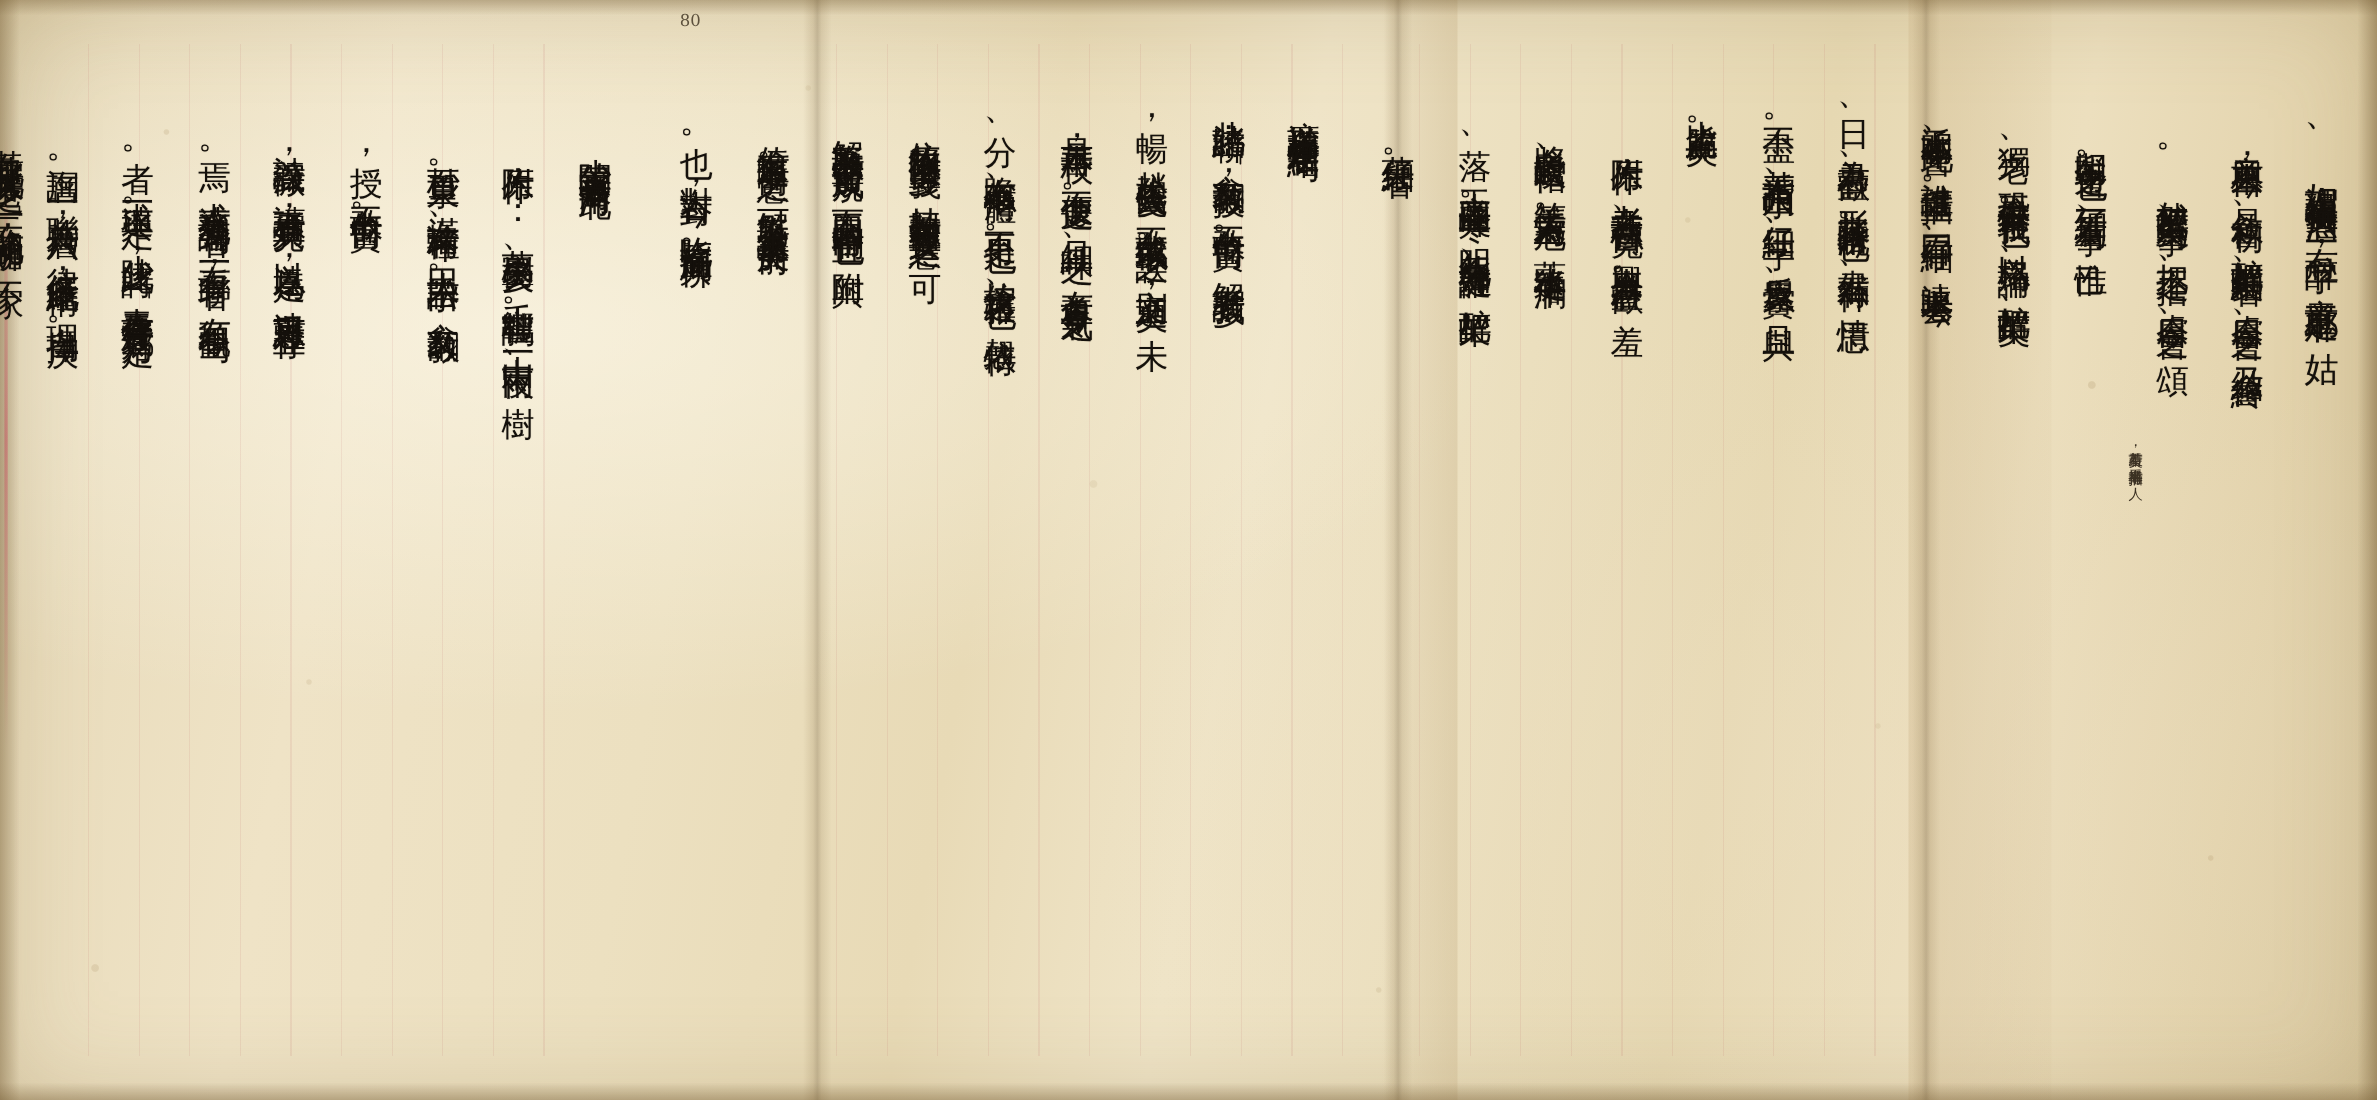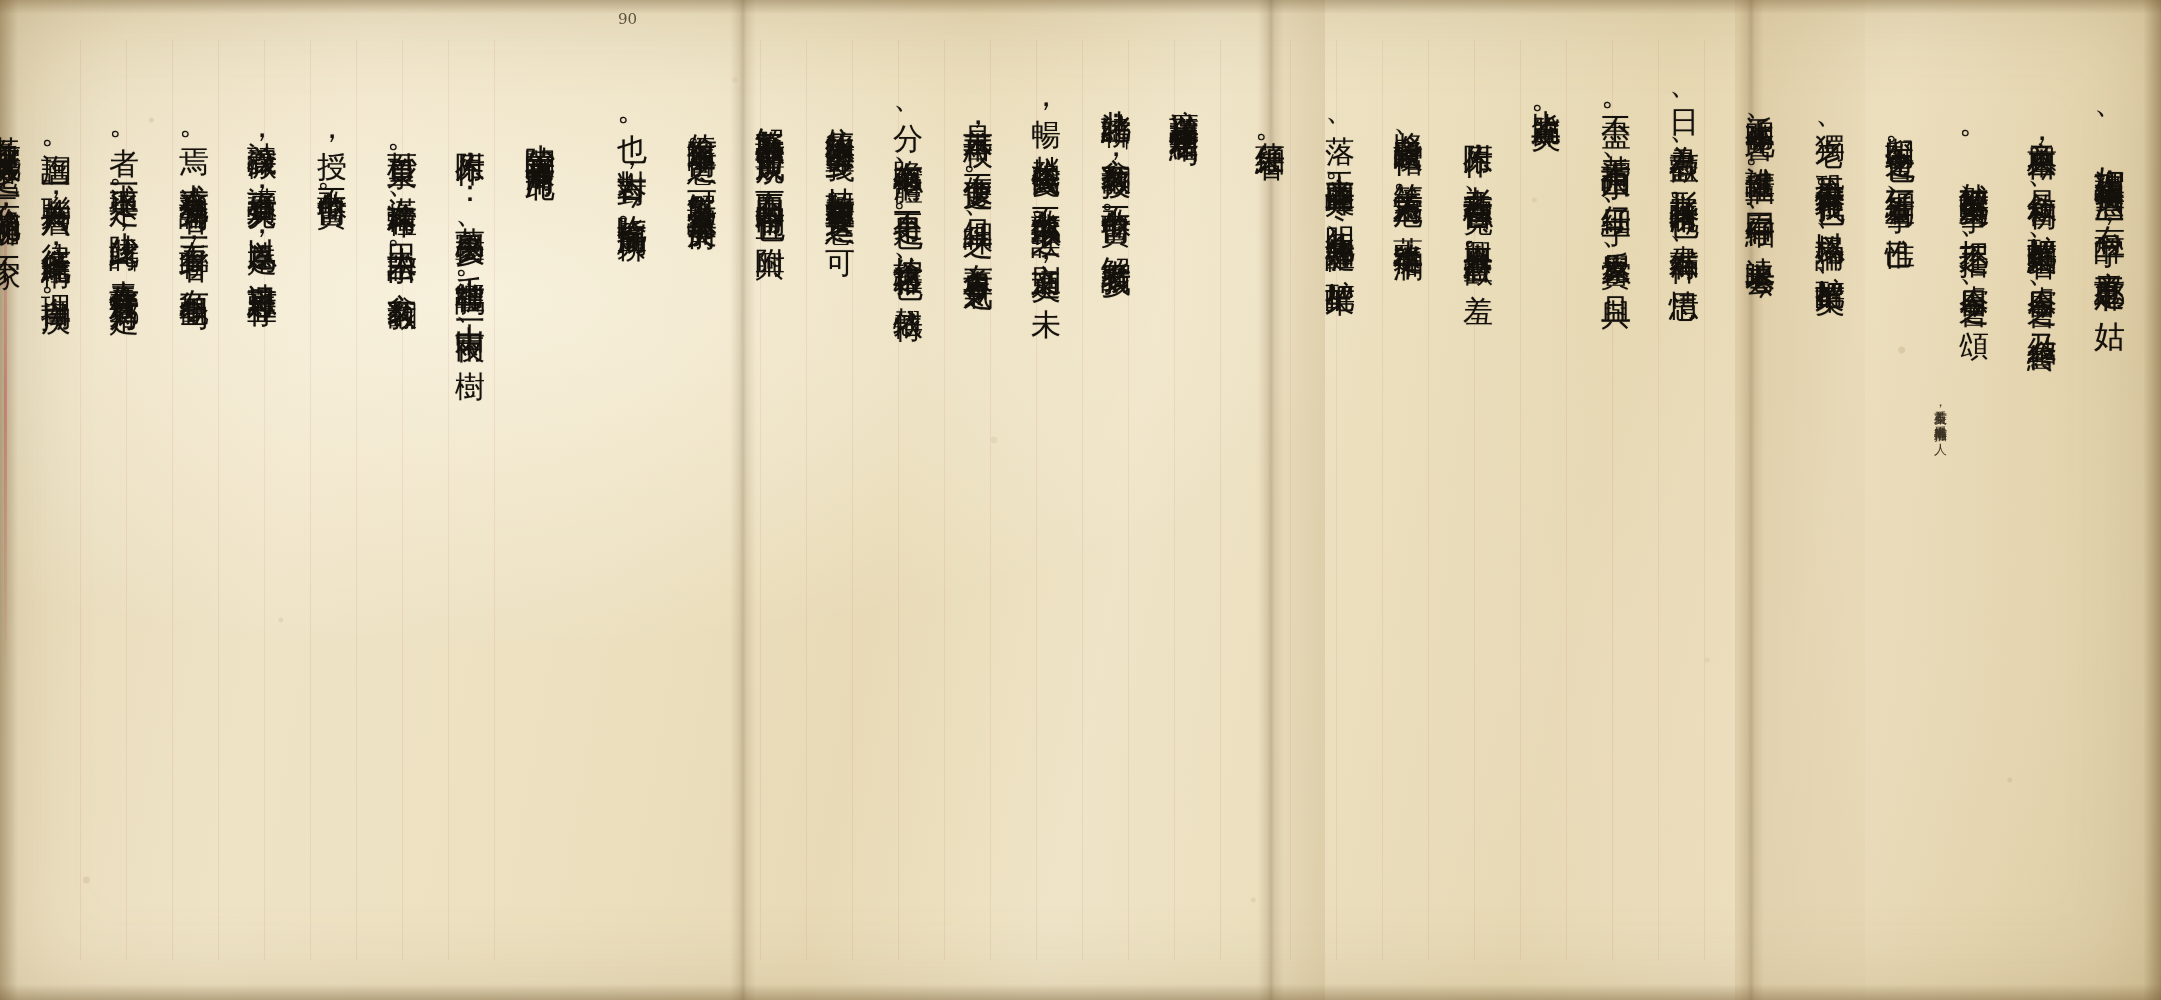--- a/index.html
+++ b/index.html
@@ -170,21 +170,21 @@
     <div class="fold" style="left:1738px;"></div>
 
     <div class="grain"></div>
     <div class="pink-mark"></div>
 
     <div class="edge-left"></div>
     <div class="edge-right"></div>
     <div class="edge-top"></div>
     <div class="edge-bottom"></div>
 
-    <div class="folio">90</div>
+    <div class="folio">80</div>
 
     <div class="col" style="right:36px;  top:108px; font-size:31px; height:800px;">、如謂邊集安得無酒，有一醉字，意豈不足耶？姑</div>
     <div class="col" style="right:104px; top:118px; font-size:30px; height:790px;">意興來今日，是敘會初、醉把茱萸細看、慮今日之會、乃結會終</div>
     <div class="col" style="right:172px; top:126px; font-size:30px; height:700px;">。然醉把茱萸為一事、把之不捨、慮今日之會、頌</div>
     <div class="annot" style="right:214px; top:400px; height:190px;">羞看茱萸，看半插雕再插，人</div>
     <div class="col" style="right:246px; top:114px; font-size:30px; height:620px;">擬明年之會也。仔細看為一事、惟己</div>
     <div class="col" style="right:316px; top:112px; font-size:30px; height:760px;">獨老、恐再會健不在我也。以格局論、醉把茱萸、</div>
     <div class="col" style="right:386px; top:92px;  font-size:30px; height:810px;">近承明年此會、誰健重插。看曰仔細、遠映老去今</div>
 
     <div class="col" style="right:462px; top:86px;  font-size:30px; height:800px;">日、為君盡歡、形容其暗沈吟也。盡然有神、情思</div>

